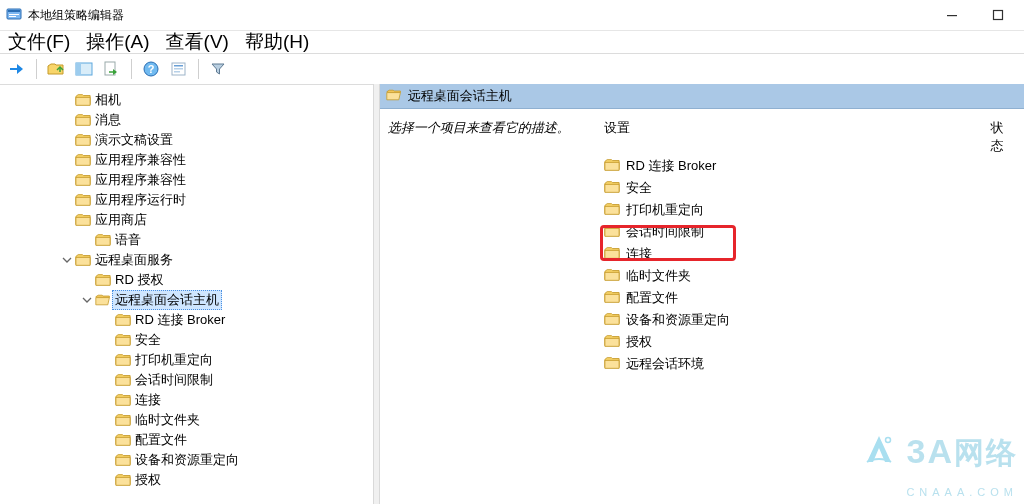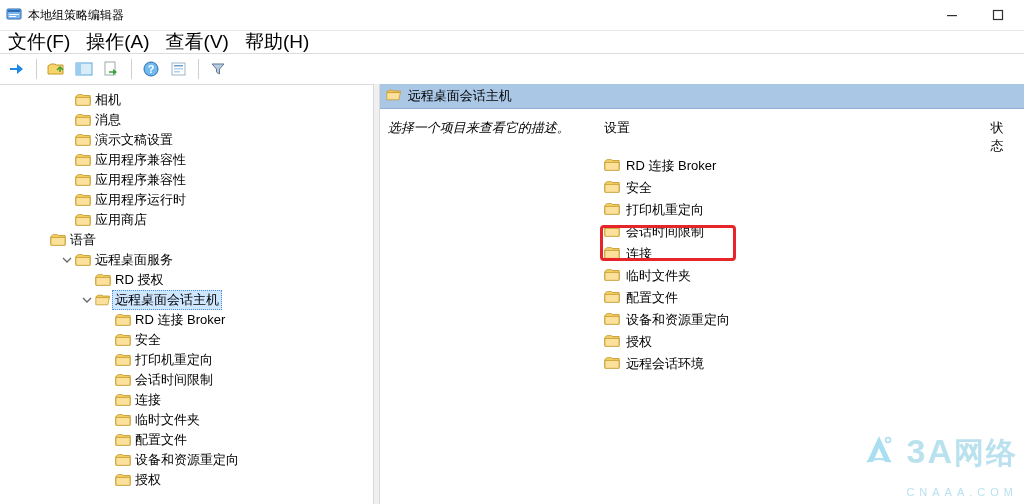--- a/index.html
+++ b/index.html
@@ -327,21 +327,21 @@
         <div class="tree-row" style="padding-left: 60px;">
           <span class="twisty"></span>
           <span class="icon">
             <svg class="folder-svg" viewBox="0 0 18 14">
               <path d="M1 3l2.5-2h5l1 1h7.5v10H1z" fill="#f8d56a" stroke="#c59a2a"></path>
               <path d="M1 4h16v9H1z" fill="#fbe19b" stroke="#c59a2a"></path>
             </svg>
           </span>
           <span class="label-wrap"><span>应用商店</span></span>
         </div>
-        <div class="tree-row" style="padding-left: 35px;">
+        <div class="tree-row" style="padding-left: 80px;">
           <span class="twisty"></span>
           <span class="icon">
             <svg class="folder-svg" viewBox="0 0 18 14">
               <path d="M1 3l2.5-2h5l1 1h7.5v10H1z" fill="#f8d56a" stroke="#c59a2a"></path>
               <path d="M1 4h16v9H1z" fill="#fbe19b" stroke="#c59a2a"></path>
             </svg>
           </span>
           <span class="label-wrap"><span>语音</span></span>
         </div>
         <div class="tree-row" style="padding-left: 60px;">

